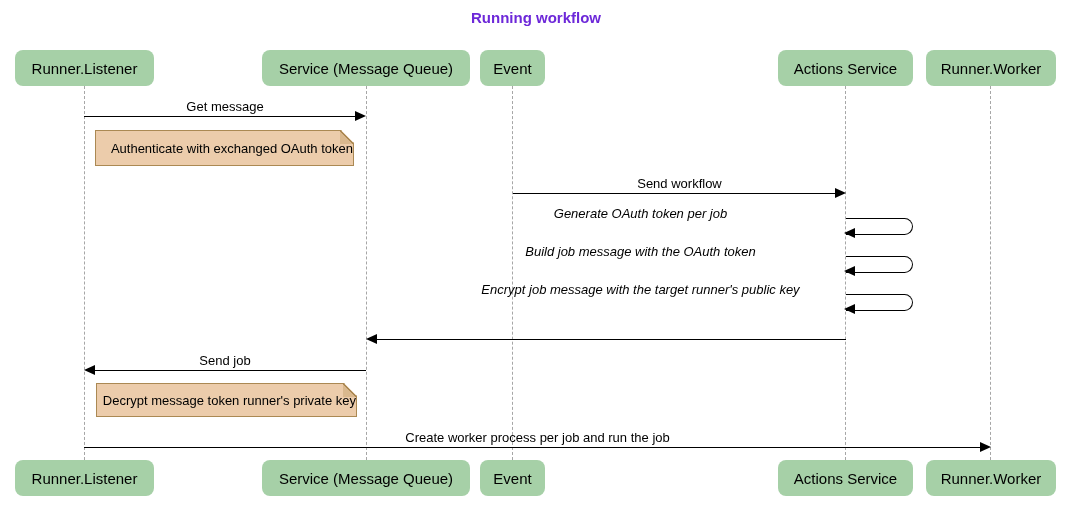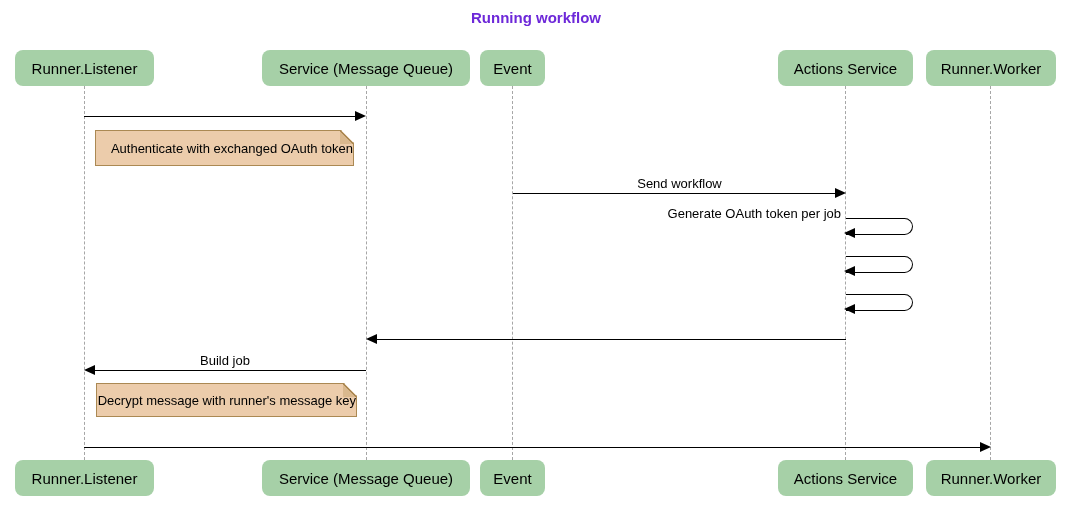--- a/index.html
+++ b/index.html
@@ -24,21 +24,21 @@
   }
   .lifeline{
     position:absolute;top:86px;height:374px;width:0;
     border-left:1px dashed var(--lifeline,#a6a6a6);
   }
   .msg-label{
     position:absolute;font-size:13px;line-height:14px;height:14px;
     color:#000;white-space:nowrap;
   }
   .center{text-align:center;}
-  .right{text-align:right;}
+  .right{text-align:center;font-style:italic;}
   .msg-line{
     position:absolute;height:0;
     border-top:1.5px solid var(--arrow,#000);
   }
   .head-right{
     position:absolute;width:0;height:0;
     border-top:5px solid transparent;border-bottom:5px solid transparent;
     border-left:11px solid var(--arrow,#000);
   }
   .head-left{
@@ -92,54 +92,58 @@
   <div class="participant" style="left:480px;top:50px;width:65px">
       <span>Event</span>
     </div>
   <div class="participant" style="left:778px;top:50px;width:135px">
       <span>Actions Service</span>
     </div>
   <div class="participant" style="left:926px;top:50px;width:130px">
       <span>Runner.Worker</span>
     </div>
 
+  <div class="msg-label center" style="left:84px;top:100px;width:282px">Get message</div>
   <div class="msg-line" style="left:84px;top:116px;width:272px"></div>
   <div class="head-right" style="left:355px;top:111px"></div>
 
   <div class="note" style="left:95px;top:130px;width:257px;height:34px">
     <span>Authenticate with exchanged OAuth token</span>
     <span class="fold"></span>
   </div>
 
   <div class="msg-label center" style="left:513px;top:177px;width:333px">Send workflow</div>
   <div class="msg-line" style="left:513px;top:193px;width:323px"></div>
   <div class="head-right" style="left:835px;top:188px"></div>
 
   <div class="msg-label right" style="left:440px;top:207px;width:401px">Generate OAuth token per job</div>
   <div class="self-loop" style="left:846px;top:218px"></div>
   <div class="head-left" style="left:844px;top:228px"></div>
 
+  <div class="msg-label right" style="left:440px;top:245px;width:401px">Build job message with the OAuth token</div>
   <div class="self-loop" style="left:846px;top:256px"></div>
   <div class="head-left" style="left:844px;top:266px"></div>
 
+  <div class="msg-label right" style="left:440px;top:283px;width:401px">Encrypt job message with the target runner's public key</div>
   <div class="self-loop" style="left:846px;top:294px"></div>
   <div class="head-left" style="left:844px;top:304px"></div>
 
   <div class="msg-line" style="left:376px;top:339px;width:470px"></div>
   <div class="head-left" style="left:366px;top:334px"></div>
 
-  <div class="msg-label center" style="left:84px;top:354px;width:282px">Build job</div>
+  <div class="msg-label center" style="left:84px;top:354px;width:282px">Send job</div>
   <div class="msg-line" style="left:94px;top:370px;width:272px"></div>
   <div class="head-left" style="left:84px;top:365px"></div>
 
   <div class="note" style="left:96px;top:383px;width:259px;height:32px">
-    <span>Decrypt message with runner's message key</span>
+    <span>Decrypt message token runner's private key</span>
     <span class="fold"></span>
   </div>
 
+  <div class="msg-label center" style="left:84px;top:431px;width:907px">Create worker process per job and run the job</div>
   <div class="msg-line" style="left:84px;top:447px;width:897px"></div>
   <div class="head-right" style="left:980px;top:442px"></div>
 
   <div class="participant" style="left:15px;top:460px;width:139px">
       <span>Runner.Listener</span>
     </div>
   <div class="participant" style="left:262px;top:460px;width:208px">
       <span>Service (Message Queue)</span>
     </div>
   <div class="participant" style="left:480px;top:460px;width:65px">

